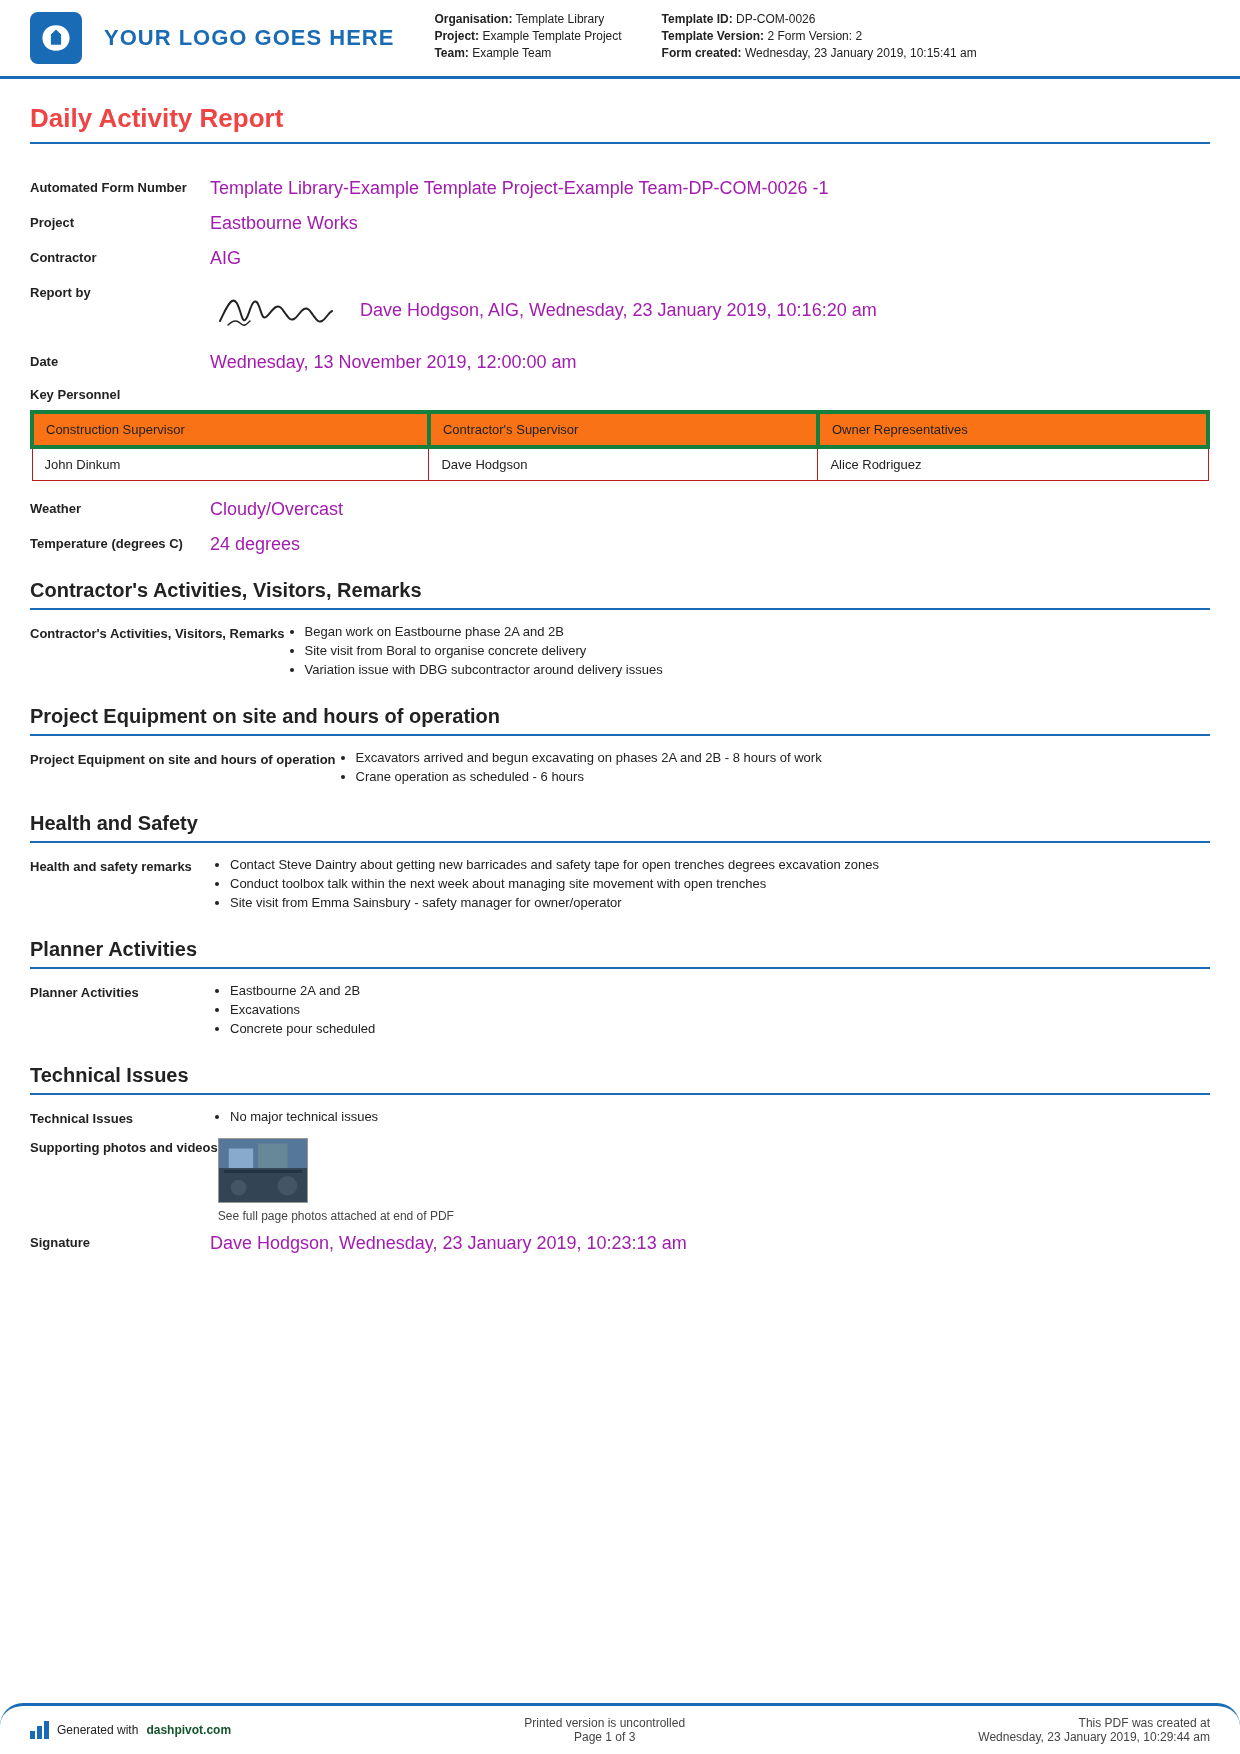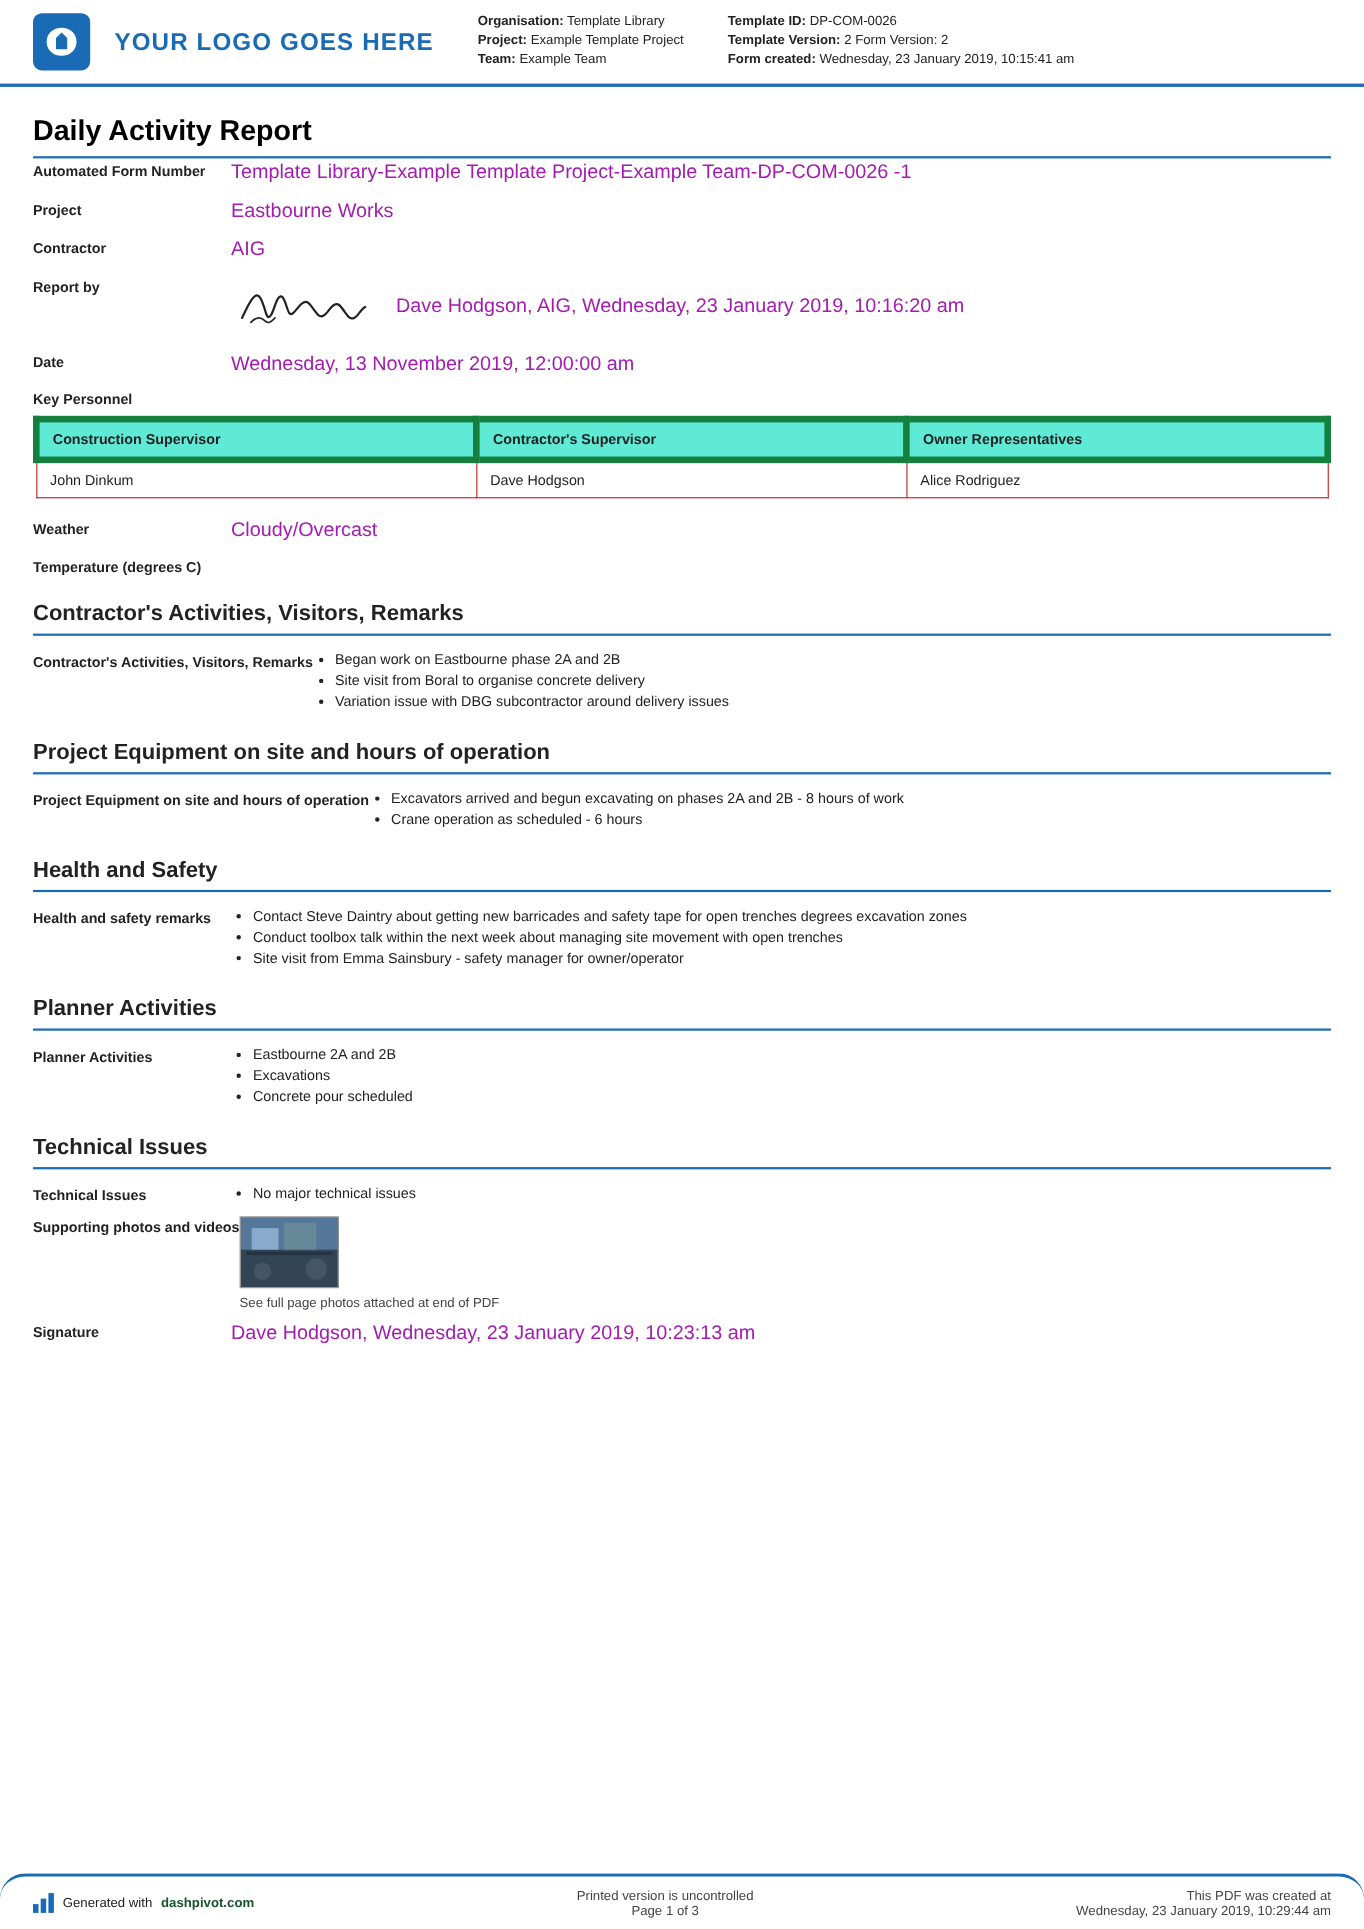--- a/index.html
+++ b/index.html
@@ -72,24 +72,24 @@
 
     
     .content {
       padding: 24px 30px;
       flex: 1;
     }
 
     .report-title {
       font-size: 26px;
       font-weight: bold;
-      color: #000000;
+      color: #ef4444;
       border-bottom: 2px solid #1a6bb5;
       padding-bottom: 8px;
-      margin-bottom: 2px;
+      margin-bottom: 34px;
     }
 
     .field-row {
       display: flex;
       margin-bottom: 14px;
       align-items: flex-start;
     }
     .field-label {
       font-weight: bold;
       min-width: 180px;
@@ -122,25 +122,25 @@
       margin-bottom: 8px;
       margin-top: 4px;
     }
     .personnel-table {
       width: 100%;
       border-collapse: collapse;
       margin-bottom: 18px;
       border: 1px solid #ccc;
     }
     .personnel-table th {
-      background: #5eead4;
-      border: 6px solid #15803d;
+      background: #f97316;
+      border: 4px solid #15803d;
       padding: 8px 12px;
       font-size: 13px;
-      font-weight: bold;
+      font-weight: normal;
       text-align: left;
     }
     .personnel-table td {
       border: 1px solid #b91c1c;
       padding: 8px 12px;
       font-size: 13px;
     }
 
     
     .section-title {
@@ -325,20 +325,21 @@
       </tbody>
     </table>
 
     <div class="field-row">
       <div class="field-label">Weather</div>
       <div class="field-value">Cloudy/Overcast</div>
     </div>
 
     <div class="field-row">
       <div class="field-label">Temperature (degrees C)</div>
+      <div class="field-value">24 degrees</div>
     </div>
 
     <div class="section-title">Contractor's Activities, Visitors, Remarks</div>
     <div class="section-field">
       <div class="section-field-label">Contractor's Activities, Visitors, Remarks</div>
       <div class="section-field-value">
         <ul class="bullet-list">
           <li>Began work on Eastbourne phase 2A and 2B</li>
           <li>Site visit from Boral to organise concrete delivery</li>
           <li>Variation issue with DBG subcontractor around delivery issues</li>

